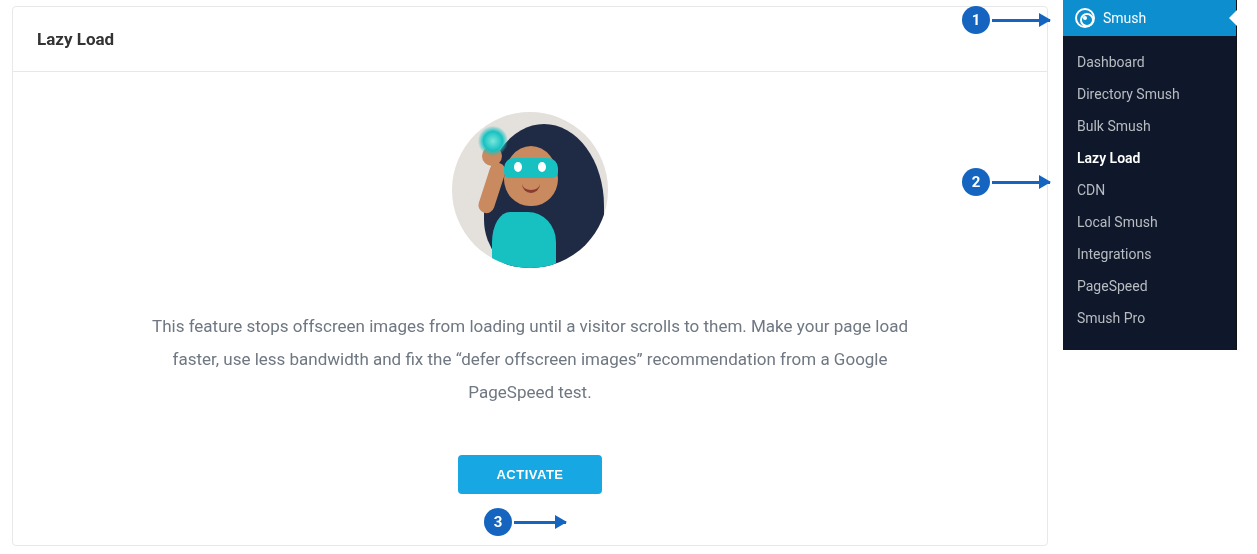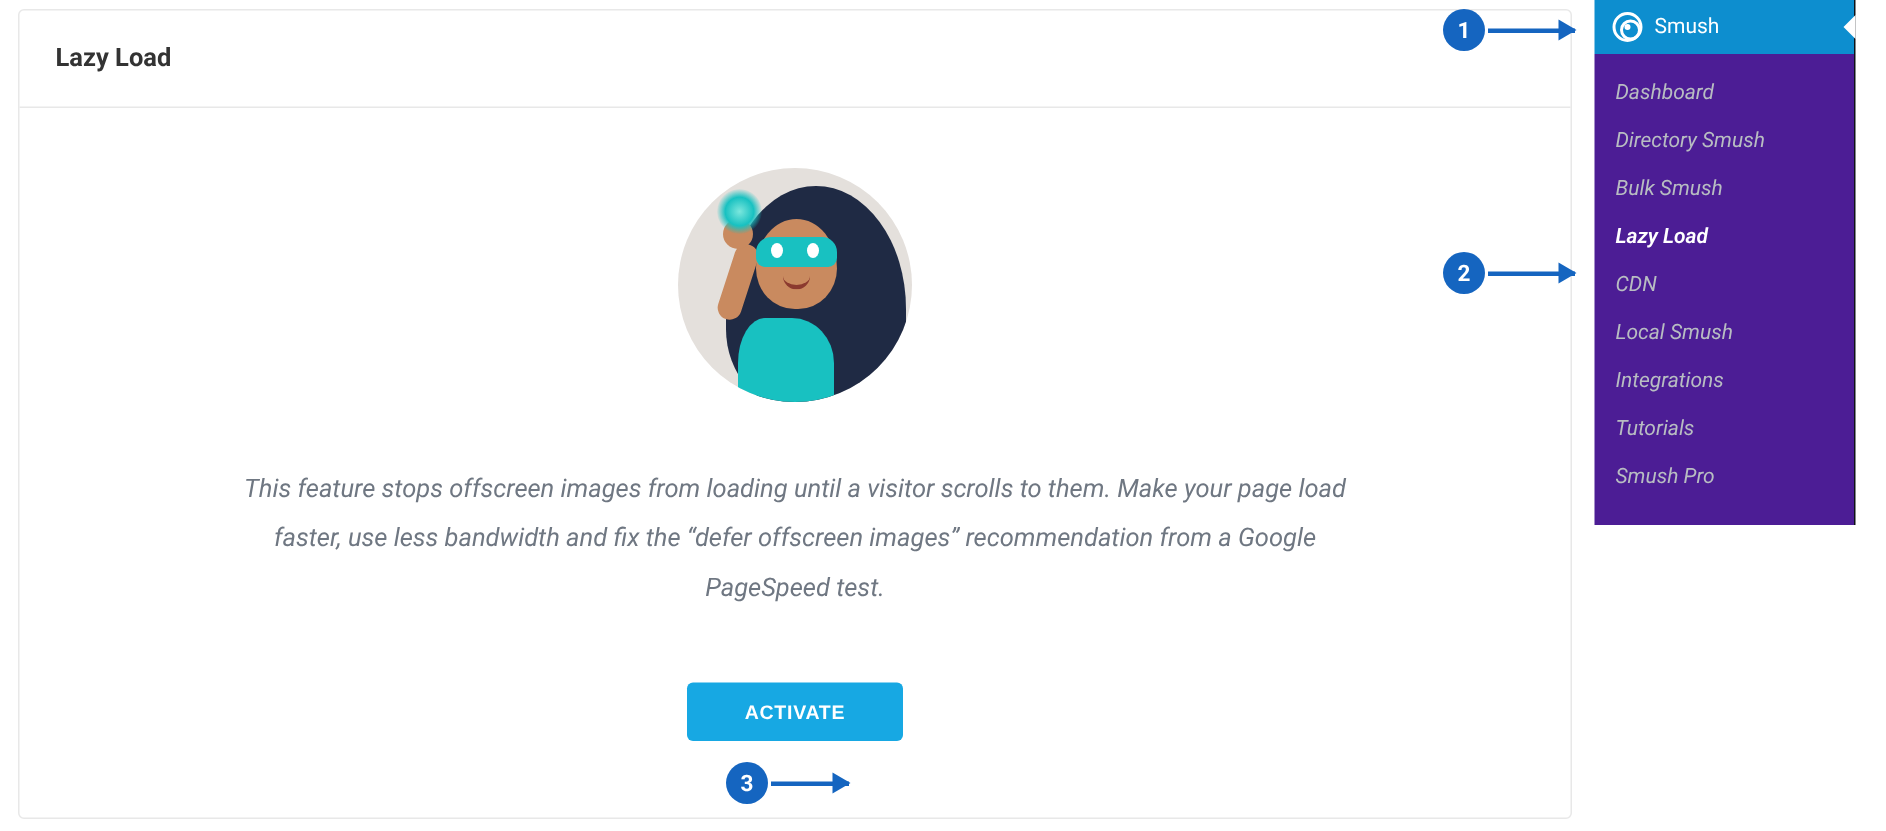--- a/index.html
+++ b/index.html
@@ -125,21 +125,20 @@
     background: radial-gradient(circle at 50% 50%, #7be7dd 0%, #18c1c1 45%, rgba(24,193,193,0) 72%);
     filter: blur(0.3px);
   }
 
   .desc {
     color: #6f7782;
     font-size: 17px;
     line-height: 1.95;
     max-width: 760px;
     margin: 0 auto;
-    font-style: italic;
   }
 
   .activate-row {
     margin-top: 46px;
     position: relative;
     display: flex;
     justify-content: center;
   }
   .btn-activate {
     background: #17a8e3;
@@ -234,23 +233,22 @@
   }
   .smush-ico::after {
     content: "";
     position: absolute;
     width: 4px; height: 4px;
     background: #fff;
     border-radius: 50%;
     left: 6px; top: 6px;
   }
   .menu-body {
-    background: #4c1d95;
+    background: #0f172a;
     padding: 10px 0 16px 0;
-    font-style: italic;
   }
   .menu-item {
     color: #b8bdc2;
     font-size: 14px;
     padding: 8px 14px;
     cursor: pointer;
   }
   .menu-item.active {
     color: #ffffff;
     font-weight: 600;
@@ -304,16 +302,16 @@
     <span>Smush</span>
   </div>
   <div class="menu-body">
     <div class="menu-item">Dashboard</div>
     <div class="menu-item">Directory Smush</div>
     <div class="menu-item">Bulk Smush</div>
     <div class="menu-item active">Lazy Load</div>
     <div class="menu-item">CDN</div>
     <div class="menu-item">Local Smush</div>
     <div class="menu-item">Integrations</div>
-    <div class="menu-item">Tutorials</div>
+    <div class="menu-item">PageSpeed</div>
     <div class="menu-item">Smush Pro</div>
   </div>
 </div>
 
 </body></html>

